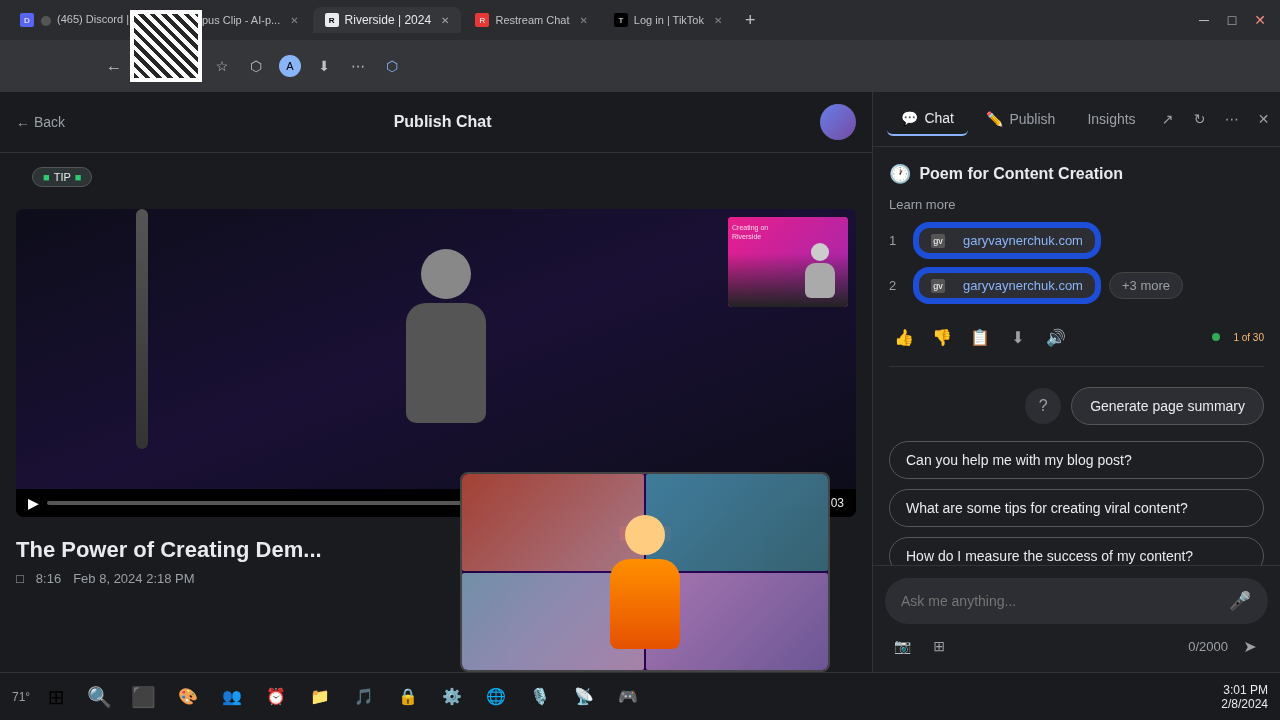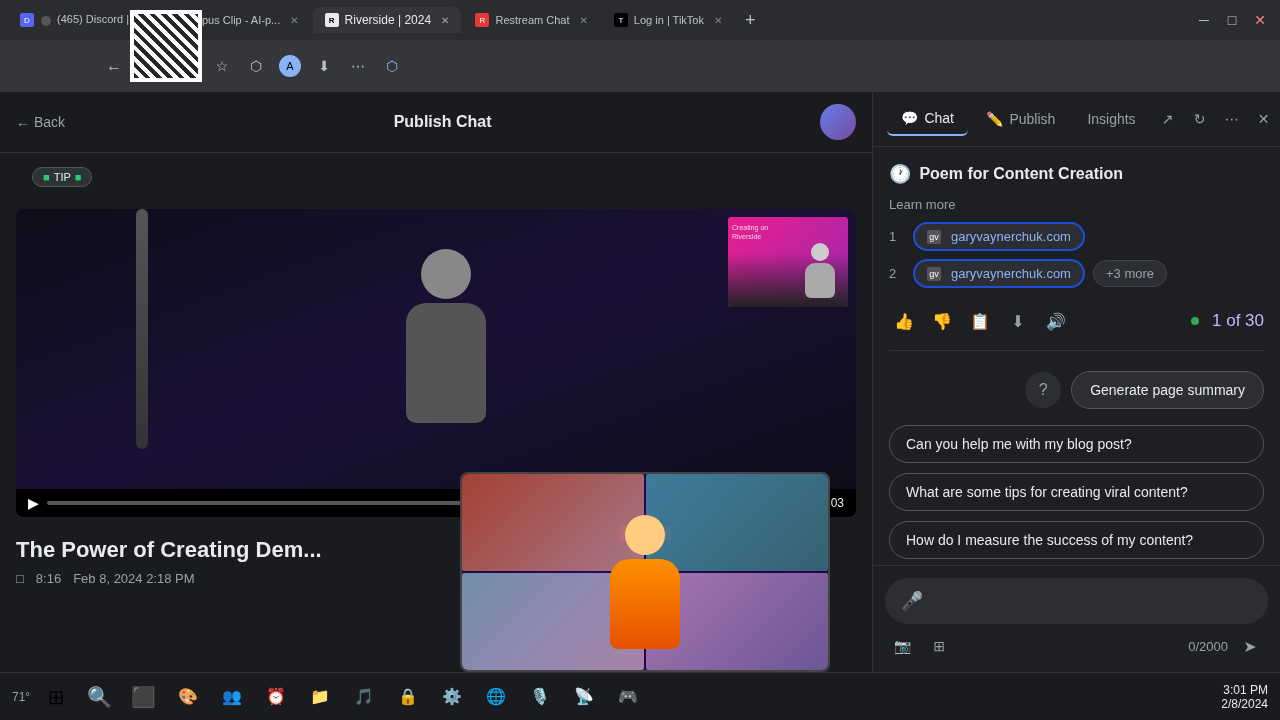--- a/index.html
+++ b/index.html
@@ -54,27 +54,27 @@
 
     .chat-content { flex: 1; overflow-y: auto; padding: 16px; }
     .summary-header { display: flex; align-items: center; gap: 8px; margin-bottom: 12px; }
     .clock-icon { color: #8ab4f8; font-size: 18px; }
     .summary-title { color: #e8eaed; font-size: 16px; font-weight: 600; }
     .learn-more-label { color: #9aa0a6; font-size: 13px; margin-bottom: 10px; }
 
     .source-links { display: flex; flex-direction: column; gap: 8px; margin-bottom: 14px; }
     .source-item { display: flex; align-items: center; gap: 8px; }
     .source-num { color: #9aa0a6; font-size: 13px; width: 16px; }
-    .source-link { display: flex; align-items: center; gap: 10px; background: #2d2e33; border: 2px solid #1d4ed8; border-radius: 16px; padding: 5px 12px; font-size: 13px; color: #8ab4f8; cursor: pointer; }
+    .source-link { display: flex; align-items: center; gap: 18px; background: #2d2e33; border: 6px solid #1d4ed8; border-radius: 16px; padding: 5px 12px; font-size: 13px; color: #8ab4f8; cursor: pointer; }
     .source-favicon { width: 14px; height: 14px; background: #555; border-radius: 2px; display: flex; align-items: center; justify-content: center; font-size: 9px; color: #fff; }
     .more-btn { background: #2d2e33; border: 1px solid #444; border-radius: 16px; padding: 5px 12px; font-size: 13px; color: #9aa0a6; cursor: pointer; }
 
     .action-bar { display: flex; align-items: center; gap: 8px; margin-bottom: 20px; padding: 4px 0; border-bottom: 1px solid #333; padding-bottom: 14px; }
     .action-btn { width: 30px; height: 30px; display: flex; align-items: center; justify-content: center; color: #9aa0a6; cursor: pointer; font-size: 16px; border-radius: 50%; }
-    .count-badge { margin-left: auto; display: flex; align-items: center; gap: 13px; color: #c4b5fd; font-size: 17px; }
+    .count-badge { margin-left: auto; display: flex; align-items: center; gap: 13px; color: #fdba74; font-size: 10px; }
     .green-dot { width: 8px; height: 8px; background: #34a853; border-radius: 50%; }
 
     .generate-area { display: flex; flex-direction: column; align-items: flex-end; gap: 10px; margin-bottom: 16px; }
     .gen-icon { width: 36px; height: 36px; background: #2d2e33; border-radius: 50%; display: flex; align-items: center; justify-content: center; color: #9aa0a6; font-size: 16px; }
     .gen-row { display: flex; align-items: center; gap: 10px; }
     .generate-btn { background: #2d2e33; border: 1px solid #555; border-radius: 20px; padding: 10px 18px; font-size: 14px; color: #e8eaed; cursor: pointer; }
 
     .suggestion-btns { display: flex; flex-direction: column; gap: 10px; }
     .suggestion-btn { background: transparent; border: 1px solid #555; border-radius: 20px; padding: 10px 16px; font-size: 14px; color: #e8eaed; cursor: pointer; text-align: left; }
 
@@ -305,20 +305,21 @@
 
       <div class="suggestion-btns">
         <button class="suggestion-btn">Can you help me with my blog post?</button>
         <button class="suggestion-btn">What are some tips for creating viral content?</button>
         <button class="suggestion-btn">How do I measure the success of my content?</button>
       </div>
     </div>
 
     <div class="chat-input-area">
       <div class="input-box">
+        <input class="ask-input" type="text" placeholder="Ask me anything..." style="">
         <span class="mic-btn">🎤</span>
       </div>
       <div class="input-footer">
         <div class="input-icon-btn">📷</div>
         <div class="input-icon-btn">⊞</div>
         <span class="char-count">0/2000</span>
         <div class="send-btn">➤</div>
       </div>
     </div>
   </div>

